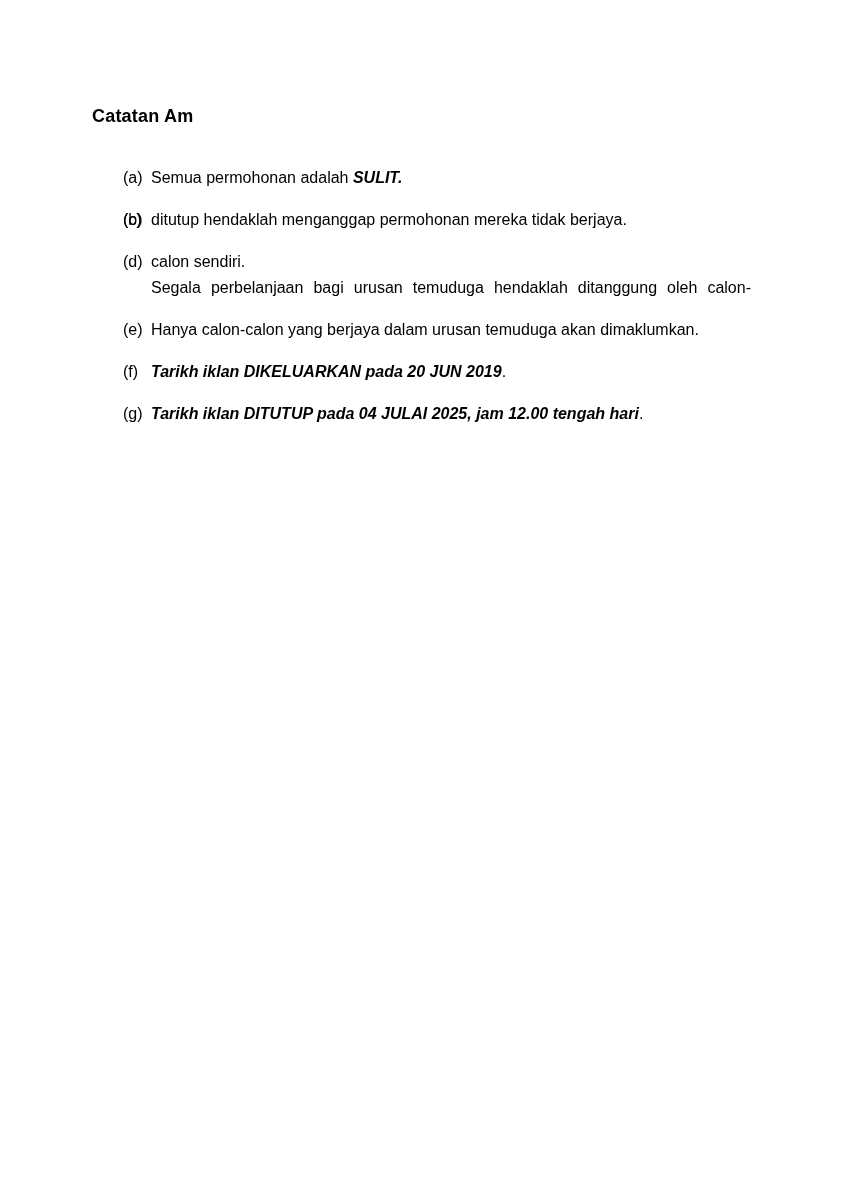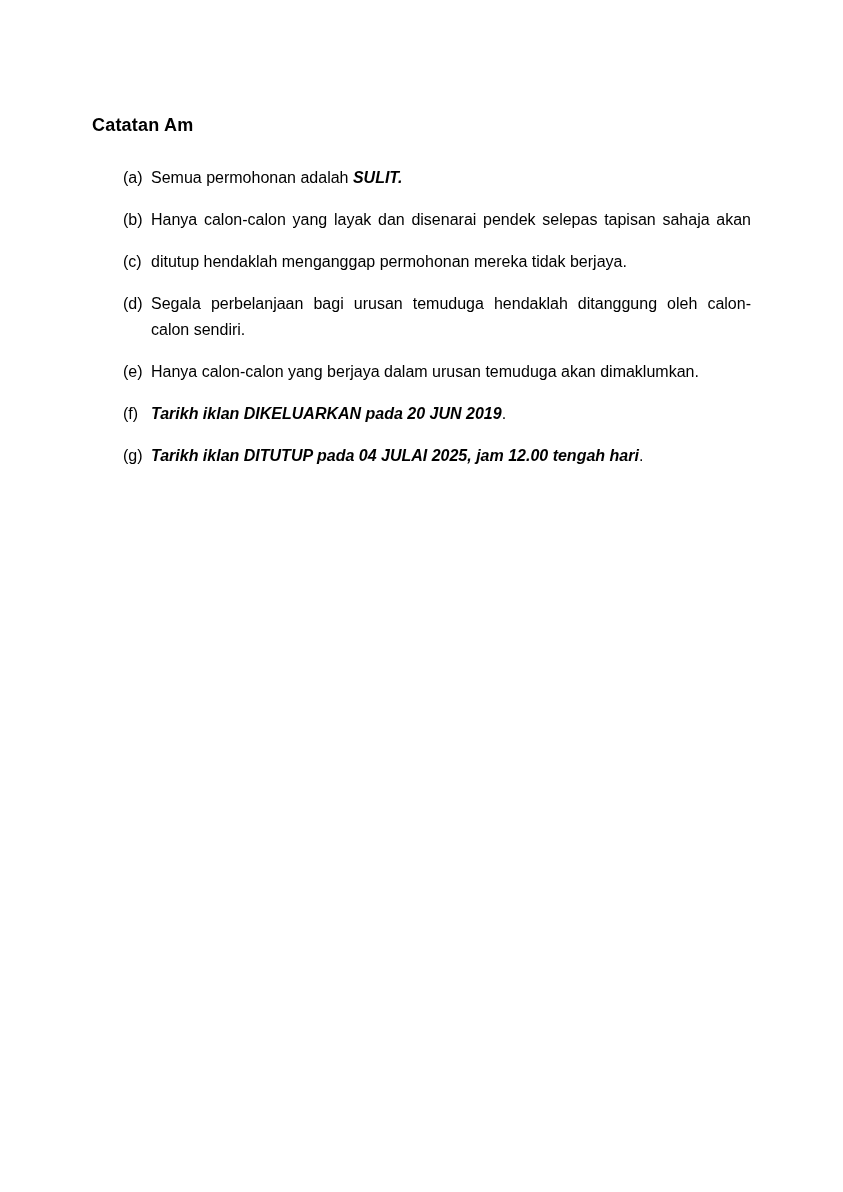--- a/index.html
+++ b/index.html
@@ -14,21 +14,21 @@
   .page {
     position: relative;
     width: 843px;
     height: 1192px;
     background: #ffffff;
     overflow: hidden;
   }
   .heading {
     position: absolute;
     left: 92px;
-    top: 115px;
+    top: 106px;
     font-size: 18px;
     font-weight: bold;
     line-height: 20px;
     letter-spacing: 0.2px;
     white-space: nowrap;
   }
   .items {
     position: absolute;
     left: 123px;
     top: 165px;
@@ -64,32 +64,31 @@
 
   <div class="items">
 
     <div class="item">
       <span class="marker">(a)</span>
       <div class="line"><span>Semua permohonan adalah </span><b>SULIT.</b><span></span></div>
     </div>
 
     <div class="item">
       <span class="marker">(b)</span>
-      <div class="line stretch"><span>Hanya calon-calon yang layak dan disenarai pendek selepas tapisan sahaja akan</span><b></b><span></span></div>
     </div>
 
     <div class="item">
       <span class="marker">(c)</span>
       <div class="line"><span>ditutup hendaklah menganggap permohonan mereka tidak berjaya.</span><b></b><span></span></div>
     </div>
 
     <div class="item">
       <span class="marker">(d)</span>
+      <div class="line"><span>calon sendiri.</span><b></b><span></span></div>
       <div class="line stretch"><span>Segala perbelanjaan bagi urusan temuduga hendaklah ditanggung oleh calon-</span><b></b><span></span></div>
-      <div class="line"><span>calon sendiri.</span><b></b><span></span></div>
     </div>
 
     <div class="item">
       <span class="marker">(e)</span>
       <div class="line"><span>Hanya calon-calon yang berjaya dalam urusan temuduga akan dimaklumkan.</span><b></b><span></span></div>
     </div>
 
     <div class="item">
       <span class="marker">(f)</span>
       <div class="line"><span></span><b>Tarikh iklan DIKELUARKAN pada 20 JUN 2019</b><span>.</span></div>

